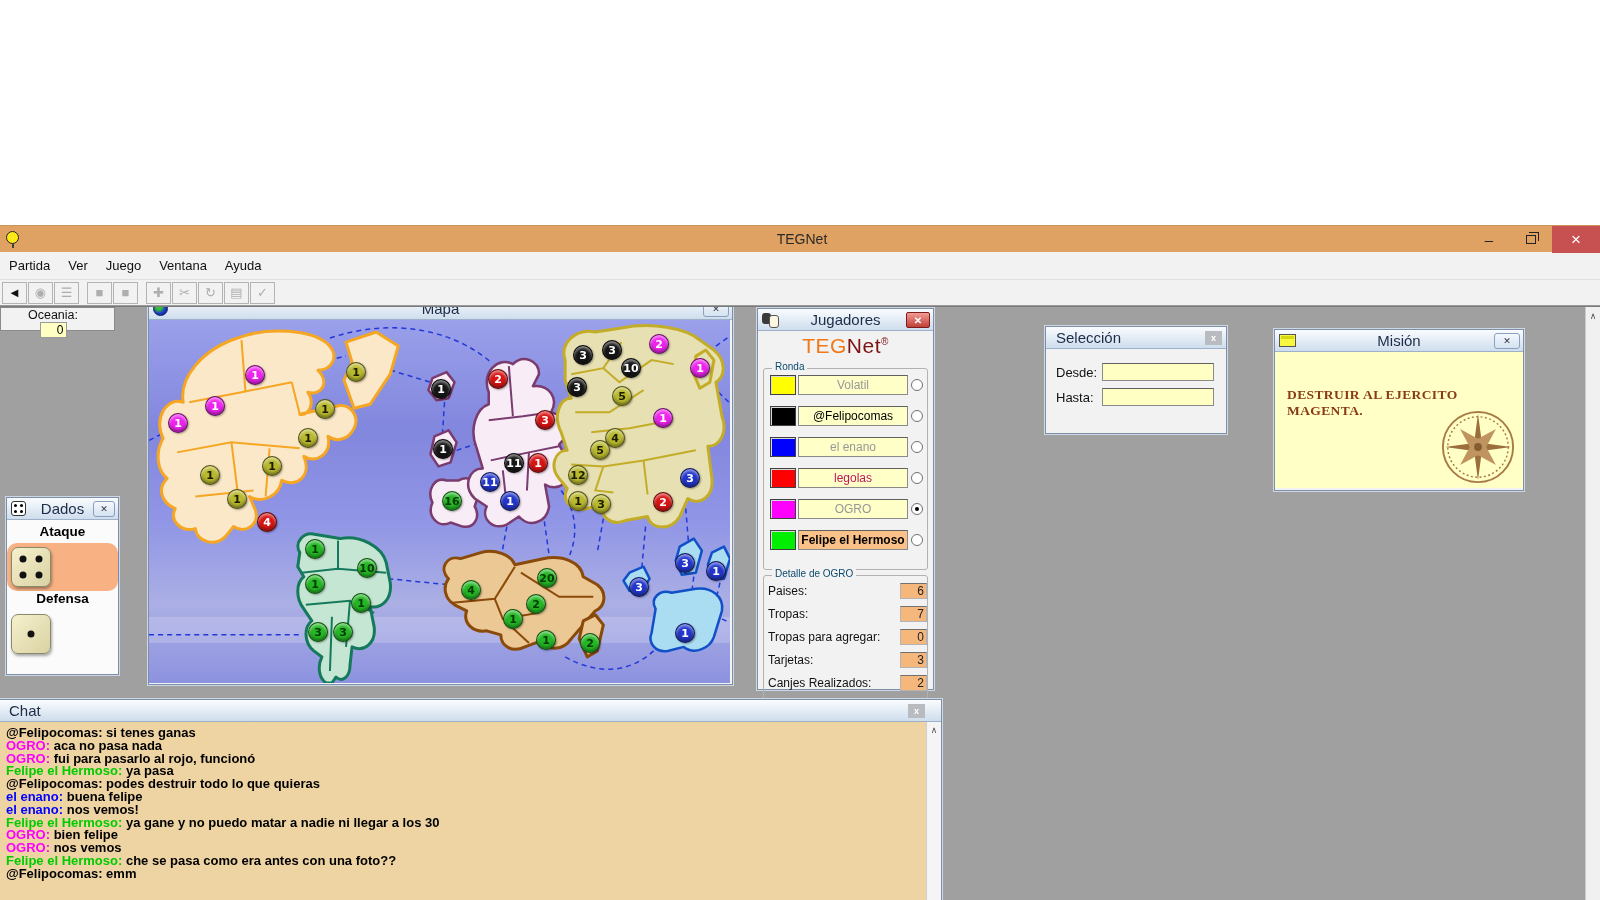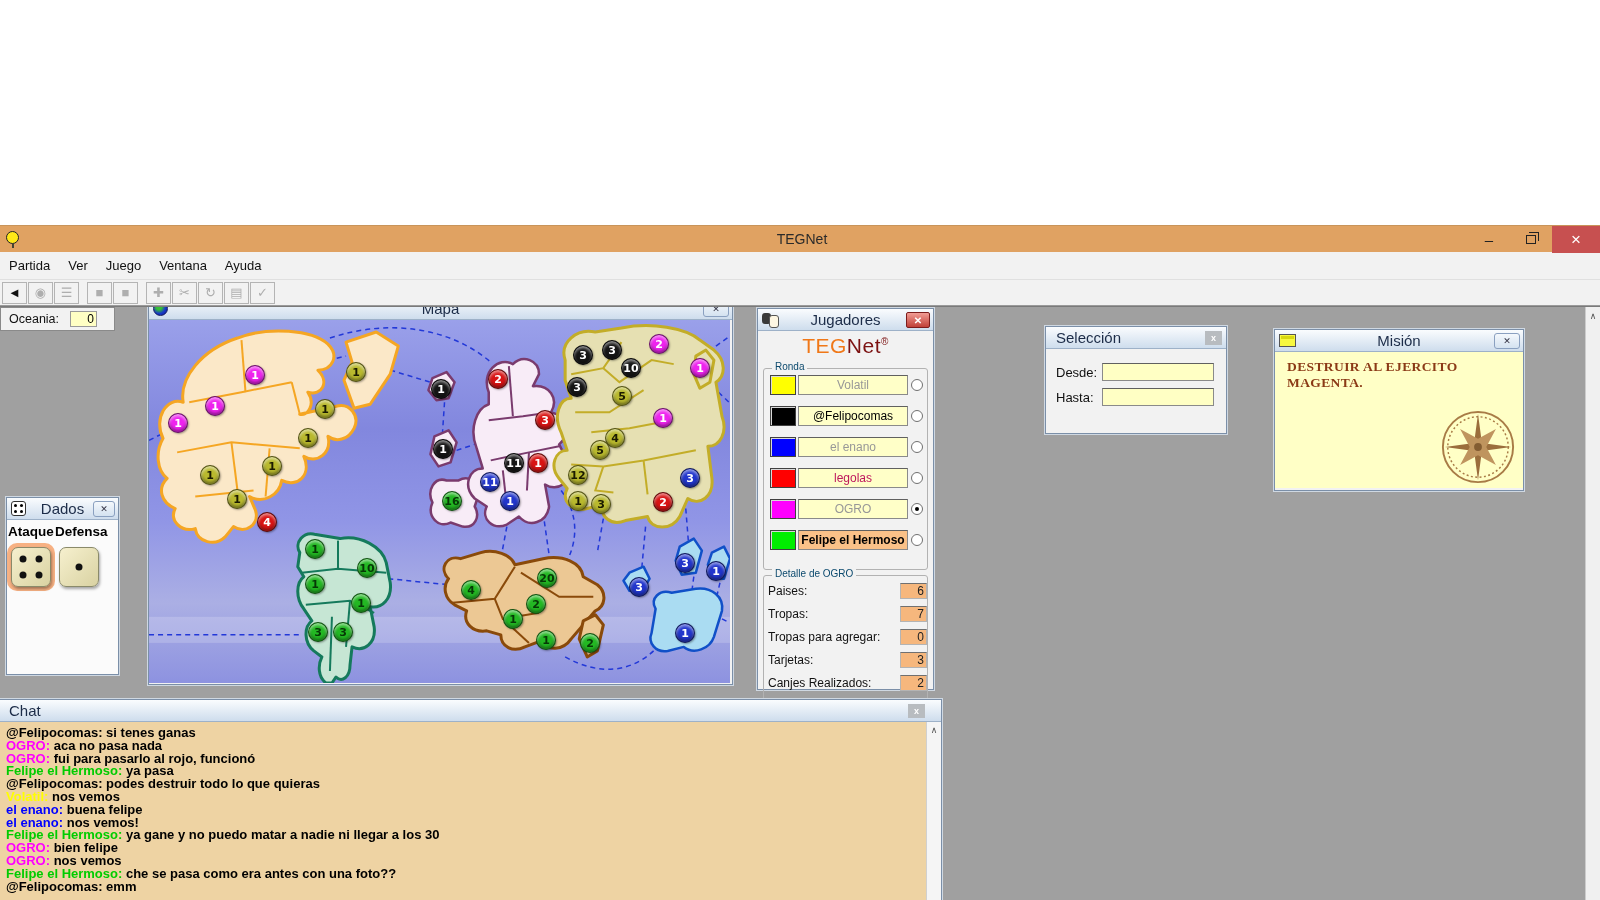--- a/index.html
+++ b/index.html
@@ -75,38 +75,38 @@
   .sel-body { padding:14px 10px 0 10px; }
   .sel-row { display:flex; align-items:center; margin-bottom:7px; font-size:13px; color:#111;}
   .sel-row .lbl { width:46px; }
   .sel-field { width:112px; height:18px; background:#ffffc4; border:1px solid #8a8a8a; border-top-color:#606060;}
 
   
   .mis-win { left:1274px; top:22px; width:250px; height:162px; }
   .mis-icon { width:17px; height:13px; margin-left:4px; background:#f8f840; border:1px solid #555; z-index:4; position:relative;}
   .mis-icon::before { content:""; position:absolute; left:1px; top:1px; right:1px; height:3px; background:#d8d810;}
   .mis-body { position:relative; height:136px; background:#ffffc6; overflow:hidden;}
-  .mis-text { font-family:"Liberation Serif", serif; font-weight:bold; font-size:13.5px; color:#8b3a16; letter-spacing:0.4px; padding:7px 8px 0 12px;}
+  .mis-text { font-family:"Liberation Serif", serif; font-weight:bold; font-size:13.5px; color:#8b3a16; letter-spacing:0.4px; padding:7px 8px 0 12px;margin-top:28px;}
   .compass { position:absolute; right:6px; bottom:2px; opacity:.85;}
 
   
   .dados-win { left:6px; top:190px; width:113px; height:178px; background:#fbfbfb;}
   .dice-icon { width:15px; height:15px; margin-left:4px; background:#fff; border:1px solid #333; border-radius:3px; position:relative; z-index:4;}
   .dice-icon::before{ content:""; position:absolute; left:2px; top:2px; width:3px; height:3px; border-radius:50%; background:#000; box-shadow:6px 6px 0 #000, 6px 0 0 #000, 0 6px 0 #000;}
-  .dados-body { display:flex; justify-content:flex-start; padding-top:4px; }
+  .dados-body { display:flex; justify-content:space-between; padding-top:4px;flex-direction:column; }
   .die-col { text-align:center; }
   .die-label { font-weight:bold; font-size:13.5px; color:#000; margin-bottom:4px;}
   .die-wrap { padding:4px; border-radius:10px; }
   .die-wrap.hl { background:#f7b183; }
   .die { width:40px; height:40px; border-radius:7px; position:relative; border:1px solid #8a8a6a;
          background:linear-gradient(135deg,#f6f0ce,#d9d2a2); box-shadow:1px 2px 3px rgba(0,0,0,.35);}
   .pip { position:absolute; width:7px; height:7px; border-radius:50%; background:#111; transform:translate(-50%,-50%);}
 
   
-  .cont-win { left:4px; top:366px; width:115px; height:24px; background:#f2f2f2; border:1px solid #8a8a8a; display:flex; align-items:center; padding:0 17px 0 8px; justify-content:space-between;}
+  .cont-win { left:4px; top:366px; width:115px; height:24px; background:#f2f2f2; border:1px solid #8a8a8a; display:flex; align-items:center; padding:0 17px 0 8px; justify-content:space-between;flex-direction:column;}
   .cont-lbl { font-size:12.5px; color:#111;}
   .cont-field { width:27px; height:16px; background:#ffffc4; border:1px solid #9a9a9a; font-size:12px; text-align:right; padding-right:2px; line-height:14px;}
 
   
   .chat-win { left:-2px; top:392px; width:944px; height:214px; }
   .chat-x { right:16px; }
   .chat-body { position:relative; height:190px; background:#eed3a3; overflow:hidden; padding:5px 20px 0 7px;}
   .chat-line { font-weight:bold; font-size:13px; line-height:12.8px; color:#000; white-space:nowrap;}
   .chat-scroll { position:absolute; right:0; top:0; bottom:0; width:15px; background:#f5f5f5; border-left:1px solid #d0d0d0; text-align:center; font-size:9px; color:#555; padding-top:3px;}
 
@@ -474,21 +474,20 @@
         <div class="child-title left">Chat</div>
         <div class="gray-btn chat-x">x</div>
       </div>
       <div class="chat-body">
         <div id="chat-lines">
             <div class="chat-line"><span style="color: rgb(0, 0, 0);">@Felipocomas:</span><span> si tenes ganas</span></div>
             <div class="chat-line"><span style="color: rgb(255, 0, 255);">OGRO:</span><span> aca no pasa nada</span></div>
             <div class="chat-line"><span style="color: rgb(255, 0, 255);">OGRO:</span><span> fui para pasarlo al rojo, funcionó</span></div>
             <div class="chat-line"><span style="color: rgb(0, 204, 0);">Felipe el Hermoso:</span><span> ya pasa</span></div>
             <div class="chat-line"><span style="color: rgb(0, 0, 0);">@Felipocomas:</span><span> podes destruir todo lo que quieras</span></div>
-            <div class="chat-line"><span style="color: rgb(255, 255, 0);">Volatil:</span><span> nos vemos</span></div>
             <div class="chat-line"><span style="color: rgb(0, 0, 255);">el enano:</span><span> buena felipe</span></div>
             <div class="chat-line"><span style="color: rgb(0, 0, 255);">el enano:</span><span> nos vemos!</span></div>
             <div class="chat-line"><span style="color: rgb(0, 204, 0);">Felipe el Hermoso:</span><span> ya gane y no puedo matar a nadie ni llegar a los 30</span></div>
             <div class="chat-line"><span style="color: rgb(255, 0, 255);">OGRO:</span><span> bien felipe</span></div>
             <div class="chat-line"><span style="color: rgb(255, 0, 255);">OGRO:</span><span> nos vemos</span></div>
             <div class="chat-line"><span style="color: rgb(0, 204, 0);">Felipe el Hermoso:</span><span> che se pasa como era antes con una foto??</span></div>
             <div class="chat-line"><span style="color: rgb(0, 0, 0);">@Felipocomas:</span><span> emm</span></div>
           </div>
         <div class="chat-scroll"><span>∧</span></div>
       </div>

